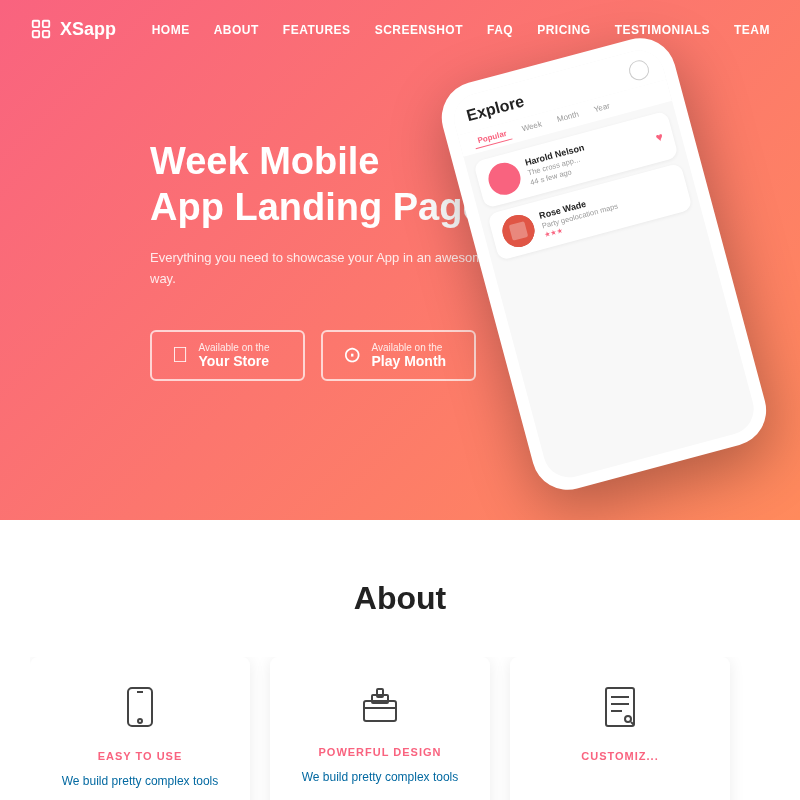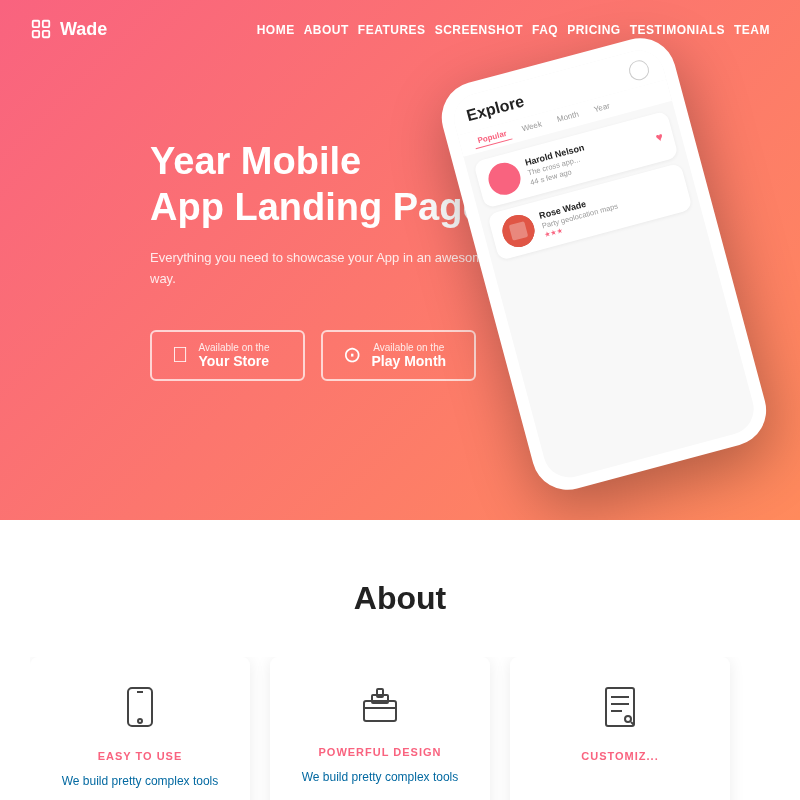--- a/index.html
+++ b/index.html
@@ -19,21 +19,21 @@
       display: flex;
       align-items: center;
       gap: 8px;
       color: white;
       font-weight: 700;
       font-size: 18px;
     }
     .nav-logo svg { width: 22px; height: 22px; }
     .nav-links {
       display: flex;
-      gap: 9px;
+      gap: 24px;
       list-style: none;
       margin-left: 33px;
     }
     .nav-links a {
       color: white;
       text-decoration: none;
       font-size: 12px;
       font-weight: 600;
       letter-spacing: 0.5px;
       text-transform: uppercase;
@@ -97,21 +97,21 @@
       border: 2px solid rgba(255,255,255,0.7);
       border-radius: 6px;
       padding: 10px 20px;
       background: transparent;
       color: white;
       cursor: pointer;
       text-align: left;
       min-width: 155px;
     }
     .store-btn .btn-icon { font-size: 22px; }
-    .store-btn .btn-text-small { font-size: 10px; opacity: 0.85; display: block; text-align: center; }
+    .store-btn .btn-text-small { font-size: 10px; opacity: 0.85; display: block; }
     .store-btn .btn-text-large { font-size: 14px; font-weight: 700; display: block; }
 
     
     .phone-mockup {
       position: absolute;
       right: -30px;
       top: 40px;
       width: 340px;
       height: 480px;
       z-index: 3;
@@ -288,39 +288,39 @@
 <body>
 
 <nav>
   <div class="nav-logo">
     <svg viewBox="0 0 24 24" fill="none" stroke="white" stroke-width="2">
       <rect x="3" y="3" width="7" height="7" rx="1"></rect>
       <rect x="14" y="3" width="7" height="7" rx="1"></rect>
       <rect x="3" y="14" width="7" height="7" rx="1"></rect>
       <rect x="14" y="14" width="7" height="7" rx="1"></rect>
     </svg>
-    <span>Wade</span>
+    <span>XSapp</span>
   </div>
   <ul class="nav-links">
     <li><a href="#">HOME</a></li>
     <li><a href="#">ABOUT</a></li>
     <li><a href="#">FEATURES</a></li>
     <li><a href="#">SCREENSHOT</a></li>
     <li><a href="#">FAQ</a></li>
     <li><a href="#">PRICING</a></li>
     <li><a href="#">TESTIMONIALS</a></li>
     <li><a href="#">TEAM</a></li>
   </ul>
 </nav>
 
 <section class="hero">
 
   <div class="hero-content">
     <h1 class="hero-title">
-      <span>Year Mobile</span><br>
+      <span>Week Mobile</span><br>
       <span>App Landing Page</span>
     </h1>
     <p class="hero-subtitle">Everything you need to showcase your App in an awesome way.</p>
 
     <div class="hero-buttons">
       <button class="store-btn">
         <span class="btn-icon"></span>
         <span>
           <span class="btn-text-small">Available on the</span>
           <span class="btn-text-large">Your Store</span>

